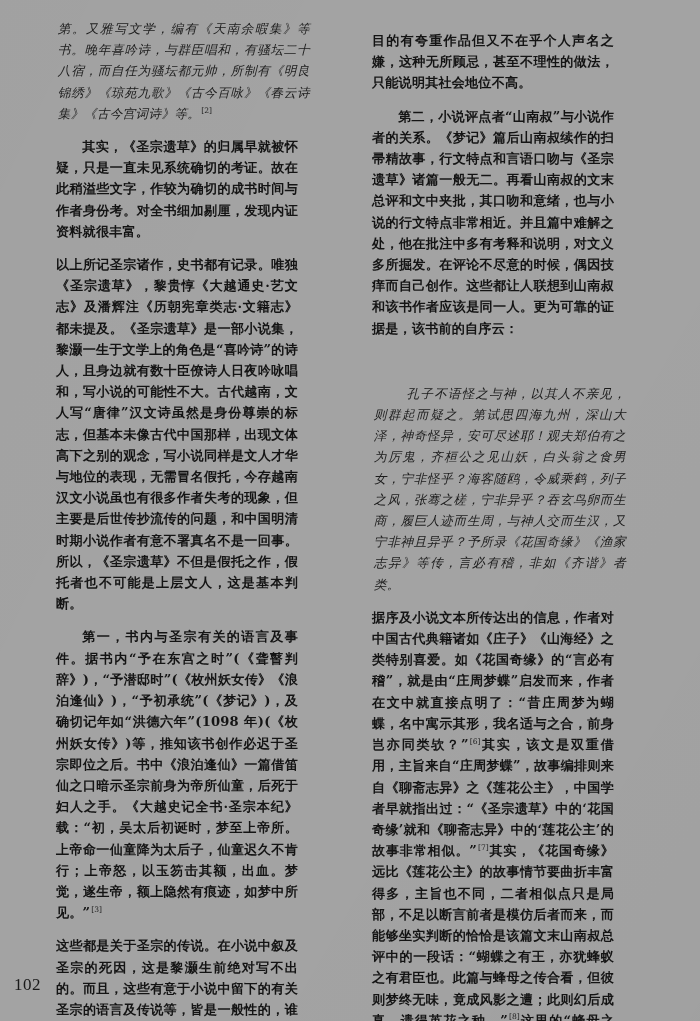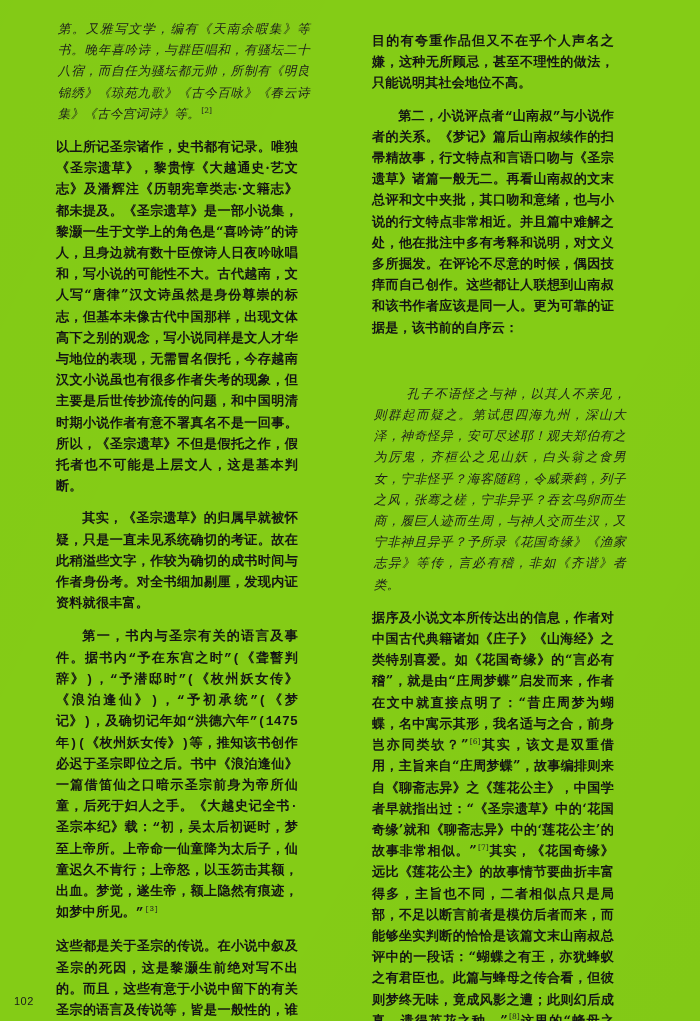--- a/index.html
+++ b/index.html
@@ -13,21 +13,21 @@
     height: 1021px;
     position: relative;
     overflow: hidden;
     font-family: "DejaVu Serif", "Liberation Serif", serif;
     color: #1a1a1a;
   }
 
   .page {
     position: absolute;
     inset: 0;
-    background: #84cc16;
+    background: #a3a3a3;
   }
 
   
   .paper-tint {
     position: absolute;
     inset: 0;
     background:
       linear-gradient(115deg, rgba(0,0,0,0.012) 0%, rgba(0,0,0,0) 35%),
       linear-gradient(300deg, rgba(0,0,0,0.016) 0%, rgba(0,0,0,0) 40%);
     pointer-events: none;
@@ -57,21 +57,21 @@
     line-height: 21.2px;
     text-align: justify;
     text-justify: inter-character;
     letter-spacing: 0.2px;
     font-family: "DejaVu Serif", "Liberation Serif", serif;
     font-weight: 600;
     color: #141414;
     text-indent: 0;
     word-break: break-all;
   }
-  p.body.indent { text-indent: 2em; font-family: Liberation Mono, monospace; }
+  p.body.indent { text-indent: 2em; }
 
   
   p.quote {
     margin: 0;
     font-size: 12.6px;
     line-height: 21.2px;
     text-align: justify;
     text-justify: inter-character;
     font-family: "DejaVu Serif", "Liberation Serif", serif;
     font-style: italic;
@@ -93,44 +93,44 @@
     line-height: 0;
     letter-spacing: 0;
     margin-left: 1px;
     color: #222;
   }
 
   
   .folio {
     position: absolute;
     left: 14px;
-    bottom: 14px;
-    font-size: 11px;
-    font-family: Liberation Sans, sans-serif;
+    bottom: 26px;
+    font-size: 17px;
+    font-family: Liberation Serif, serif;
     color: #1a1a1a;
     letter-spacing: 0.5px;
   }
 </style>
 </head>
 <body>
 
 <div class="page">
   <div class="paper-tint"></div>
 
   <div class="columns">
 
     <div class="col col-left">
 
       <p class="quote"><span>第。又雅写文学，编有《天南余暇集》等书。晚年喜吟诗，与群臣唱和，有骚坛二十八宿，而自任为骚坛都元帅，所制有《明良锦绣》《琼苑九歌》《古今百咏》《春云诗集》《古今宫词诗》等。</span><sup class="fn">[2]</sup></p>
 
+      <p class="body indent"><span>其实，《圣宗遗草》的归属早就被怀疑，只是一直未见系统确切的考证。故在此稍溢些文字，作较为确切的成书时间与作者身份考。对全书细加剔厘，发现内证资料就很丰富。</span></p>
+
       <p class="body"><span>以上所记圣宗诸作，史书都有记录。唯独《圣宗遗草》，黎贵惇《大越通史·艺文志》及潘辉注《历朝宪章类志·文籍志》都未提及。《圣宗遗草》是一部小说集，黎灏一生于文学上的角色是“喜吟诗”的诗人，且身边就有数十臣僚诗人日夜吟咏唱和，写小说的可能性不大。古代越南，文人写“唐律”汉文诗虽然是身份尊崇的标志，但基本未像古代中国那样，出现文体高下之别的观念，写小说同样是文人才华与地位的表现，无需冒名假托，今存越南汉文小说虽也有很多作者失考的现象，但主要是后世传抄流传的问题，和中国明清时期小说作者有意不署真名不是一回事。所以，《圣宗遗草》不但是假托之作，假托者也不可能是上层文人，这是基本判断。</span></p>
 
-      <p class="body indent"><span>其实，《圣宗遗草》的归属早就被怀疑，只是一直未见系统确切的考证。故在此稍溢些文字，作较为确切的成书时间与作者身份考。对全书细加剔厘，发现内证资料就很丰富。</span></p>
-
-      <p class="body indent"><span>第一，书内与圣宗有关的语言及事件。据书内“予在东宫之时”(《聋瞽判辞》)，“予潜邸时”(《枚州妖女传》《浪泊逢仙》)，“予初承统”(《梦记》)，及确切记年如“洪德六年”(1475 年)(《枚州妖女传》)等，推知该书创作必迟于圣宗即位之后。书中《浪泊逢仙》一篇借笛仙之口暗示圣宗前身为帝所仙童，后死于妇人之手。《大越史记全书·圣宗本纪》载：“初，吴太后初诞时，梦至上帝所。上帝命一仙童降为太后子，仙童迟久不肯行；上帝怒，以玉笏击其额，出血。梦觉，遂生帝，额上隐然有痕迹，如梦中所见。”</span><sup class="fn">[3]</sup></p>
+      <p class="body indent"><span>第一，书内与圣宗有关的语言及事件。据书内“予在东宫之时”(《聋瞽判辞》)，“予潜邸时”(《枚州妖女传》《浪泊逢仙》)，“予初承统”(《梦记》)，及确切记年如“洪德六年”(1098 年)(《枚州妖女传》)等，推知该书创作必迟于圣宗即位之后。书中《浪泊逢仙》一篇借笛仙之口暗示圣宗前身为帝所仙童，后死于妇人之手。《大越史记全书·圣宗本纪》载：“初，吴太后初诞时，梦至上帝所。上帝命一仙童降为太后子，仙童迟久不肯行；上帝怒，以玉笏击其额，出血。梦觉，遂生帝，额上隐然有痕迹，如梦中所见。”</span><sup class="fn">[3]</sup></p>
 
       <p class="body"><span>这些都是关于圣宗的传说。在小说中叙及圣宗的死因，这是黎灏生前绝对写不出的。而且，这些有意于小说中留下的有关圣宗的语言及传说等，皆是一般性的，谁都能写得出，但与帝王身份个性相符的深层面的关联，小说中并没有，可见作者并不熟悉帝王生活，属于假托无疑。不过，伪托到一代明君帝王头上，不唯大胆，而且有些狂妄，帝王权威不能挑战，古代越南也有文字避讳一说，如越南汉文小说《桃花梦记》的一个抄本，其中“华”字皆缺末笔，是避绍治帝生母佐天仁皇后胡氏华(1790—1806)讳</span><sup class="fn">[4]</sup><span>。因此，《圣宗遗草》不但不会产生于 15 世纪的黎灏之手，甚至也不会是后黎朝的作品，只有改朝换代之后方有可能。黎灏乃帝王加诗歌名家，伪托者的</span></p>
 
     </div>
 
     <div class="col col-right">
 
       <p class="body"><span>目的有夸重作品但又不在乎个人声名之嫌，这种无所顾忌，甚至不理性的做法，只能说明其社会地位不高。</span></p>
 
       <p class="body indent"><span>第二，小说评点者“山南叔”与小说作者的关系。《梦记》篇后山南叔续作的扫帚精故事，行文特点和言语口吻与《圣宗遗草》诸篇一般无二。再看山南叔的文末总评和文中夹批，其口吻和意绪，也与小说的行文特点非常相近。并且篇中难解之处，他在批注中多有考释和说明，对文义多所掘发。在评论不尽意的时候，偶因技痒而自己创作。这些都让人联想到山南叔和该书作者应该是同一人。更为可靠的证据是，该书前的自序云：</span></p>

